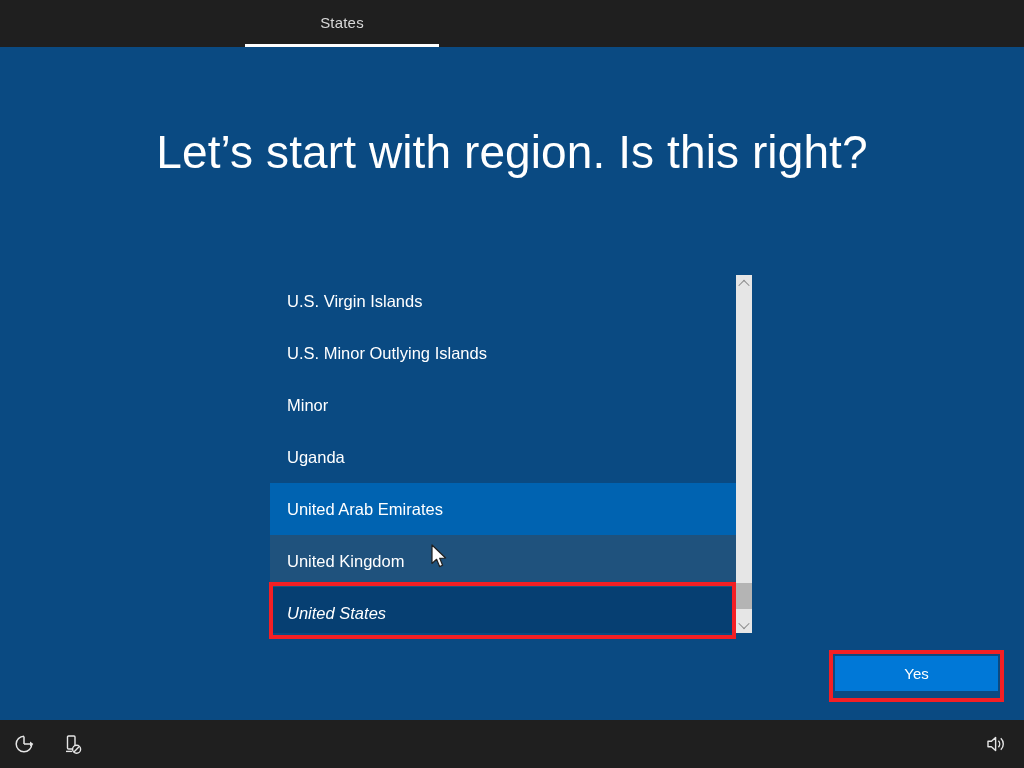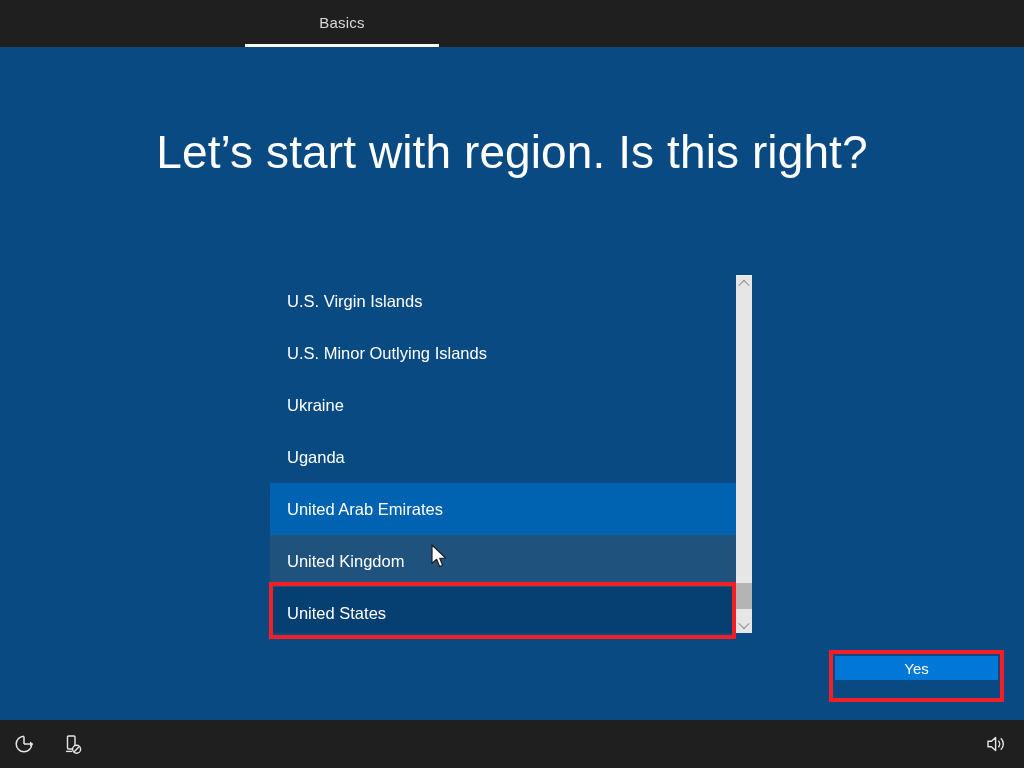--- a/index.html
+++ b/index.html
@@ -90,21 +90,21 @@
     align-items: center;
     color: #ffffff;
     font-size: 16.5px;
     font-weight: 400;
     box-sizing: border-box;
     padding-left: 17px;
   }
   .region-row.state-normal { background: transparent; }
   .region-row.state-selected { background: #0063b1; }
   .region-row.state-hover { background: #1f527d; }
-  .region-row.state-focus { background: #063f72; }
+  .region-row.state-focus { background: #063f72; font-style: italic; }
 
   
   #scrollbar {
     position: absolute;
     left: 466px;
     top: 0;
     width: 16px;
     height: 358px;
     background: #e6e6e6;
   }
@@ -155,21 +155,21 @@
     width: 175px;
     height: 52px;
   }
 
   
   #yes-button {
     position: absolute;
     left: 835px;
     top: 656px;
     width: 163px;
-    height: 24px;
+    height: 35px;
     background: #0078d7;
     color: #ffffff;
     border: none;
     font-family: "Liberation Sans", sans-serif;
     font-size: 15px;
     display: flex;
     align-items: center;
     justify-content: center;
     cursor: pointer;
   }
@@ -206,38 +206,38 @@
   #bb-right { position: absolute; right: 4px; top: 0; display: flex; }
 </style>
 </head>
 <body>
 
 <div id="screen">
 
   <div id="topbar">
     <div id="tabstrip">
       <div id="tab-basics">
-        <span>Basics</span>
+        <span>States</span>
       </div>
     </div>
   </div>
 
   <div id="heading">Let’s start with region. Is this right?</div>
 
   <div id="region-panel">
 
     <div id="region-list">
       <div class="region-row state-normal">
         <span>U.S. Virgin Islands</span>
       </div>
       <div class="region-row state-normal">
         <span>U.S. Minor Outlying Islands</span>
       </div>
       <div class="region-row state-normal">
-        <span>Ukraine</span>
+        <span>Minor</span>
       </div>
       <div class="region-row state-normal">
         <span>Uganda</span>
       </div>
       <div class="region-row state-selected">
         <span>United Arab Emirates</span>
       </div>
       <div class="region-row state-hover">
         <span>United Kingdom</span>
       </div>

